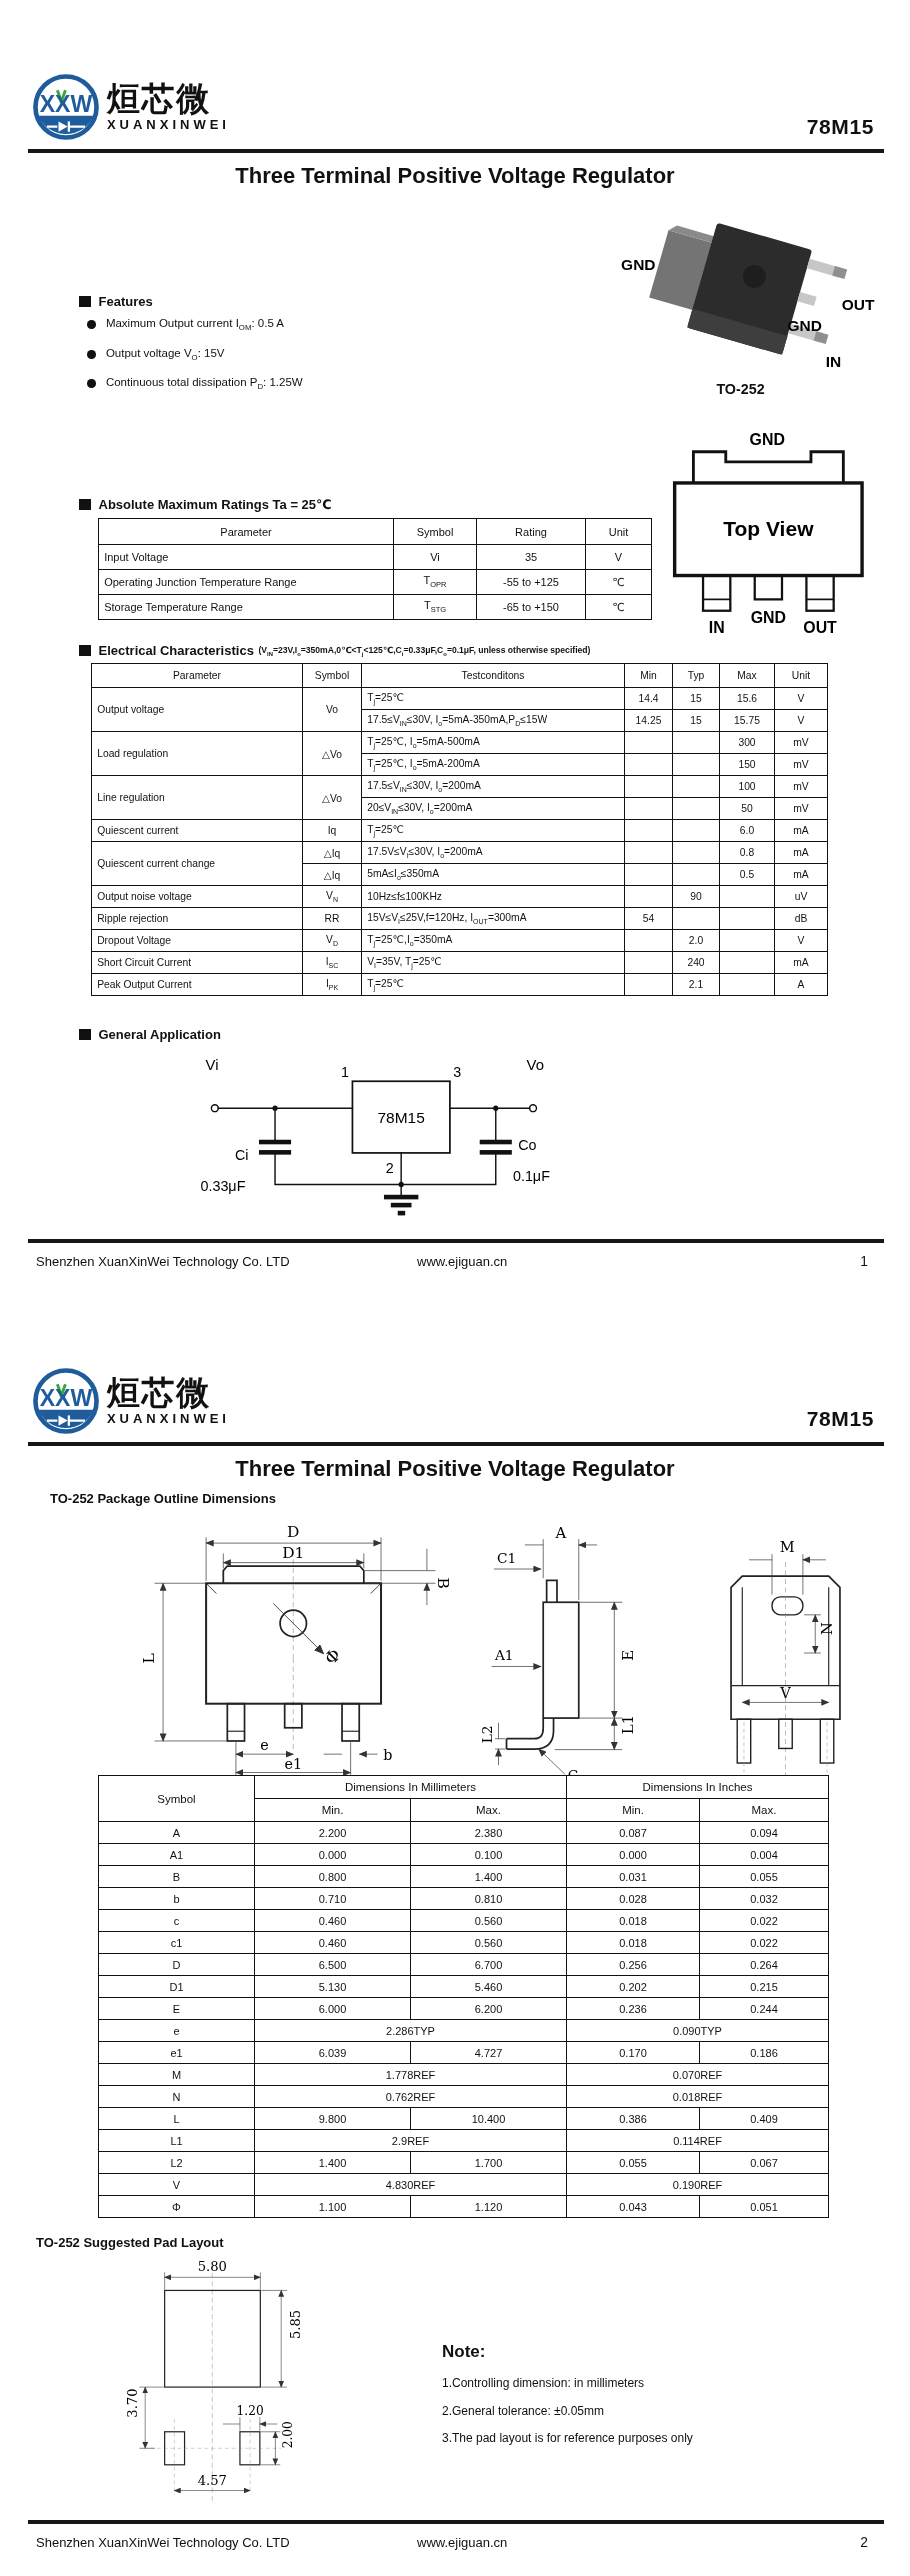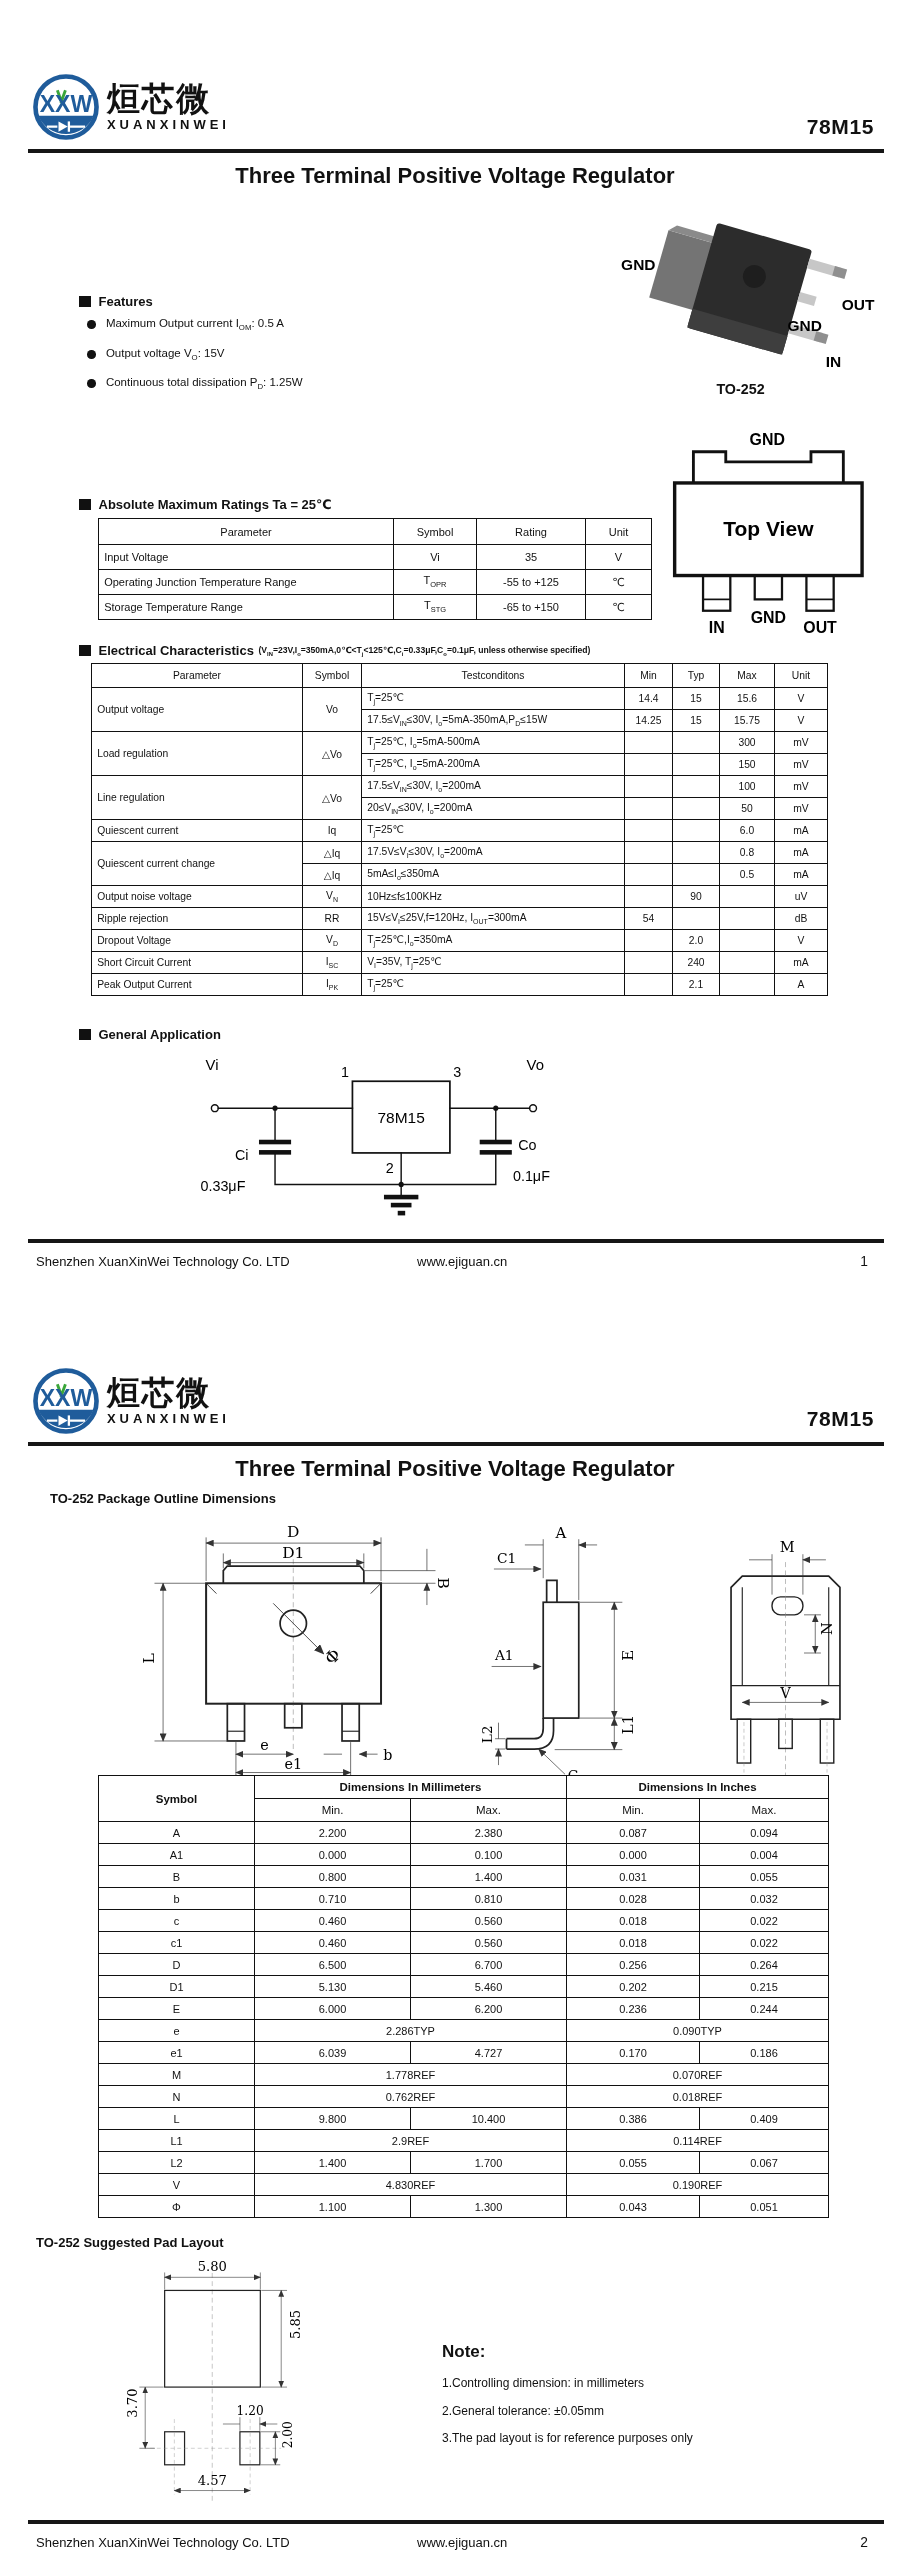--- a/index.html
+++ b/index.html
@@ -25,21 +25,21 @@
 td,th{border:1.1px solid #111;text-align:center;vertical-align:middle;padding:1.1px 3.4px;font-weight:normal}
 td.l{text-align:left;padding-left:5.2px}
 .t-abs{position:absolute;left:98px;top:518px;font-size:11px}
 .t-abs th{height:26px}
 .t-abs td{height:25px}
 .t-elec{position:absolute;left:91px;top:663px;font-size:10.3px}
 .t-elec th{height:24px}
 .t-elec td{height:22px}
 .t-dims{position:absolute;left:98px;top:487px;font-size:11px}
 .t-dims th{height:23px;font-size:11.5px}
-.t-dims th.grp{font-weight:bold}
+.t-dims th.grp{font-weight:normal}
 .t-dims td{height:22px}
 sub{font-size:68%}
 .fig{position:absolute}
 .fig-caption{text-align:center;font-size:14.3px;font-weight:bold;margin-top:2.3px}
 .note{position:absolute}
 .note-h{font-size:17px;font-weight:bold}
 .note-item{font-size:12px;margin-top:13.8px}
 .footer-co{position:absolute;left:36px;font-size:13px}
 .footer-web{position:absolute;left:417px;font-size:13px}
 .footer-pg{position:absolute;right:42px;font-size:13.8px}
@@ -606,21 +606,21 @@
           <td>0.067</td>
         </tr>
         <tr>
           <td>V</td>
           <td colspan="2">4.830REF</td>
           <td colspan="2">0.190REF</td>
         </tr>
         <tr>
           <td>Φ</td>
           <td>1.100</td>
-          <td>1.300</td>
+          <td>1.120</td>
           <td>0.043</td>
           <td>0.051</td>
         </tr>
       </tbody>
   </table>
 
   <div class="abs" style="left:36px;top:947px;font-size:13px;font-weight:bold">TO-252 Suggested Pad Layout</div>
 
   <div class="fig" style="left:77px;top:966px">
     <svg width="321" height="255" viewBox="0 0 660 525">

